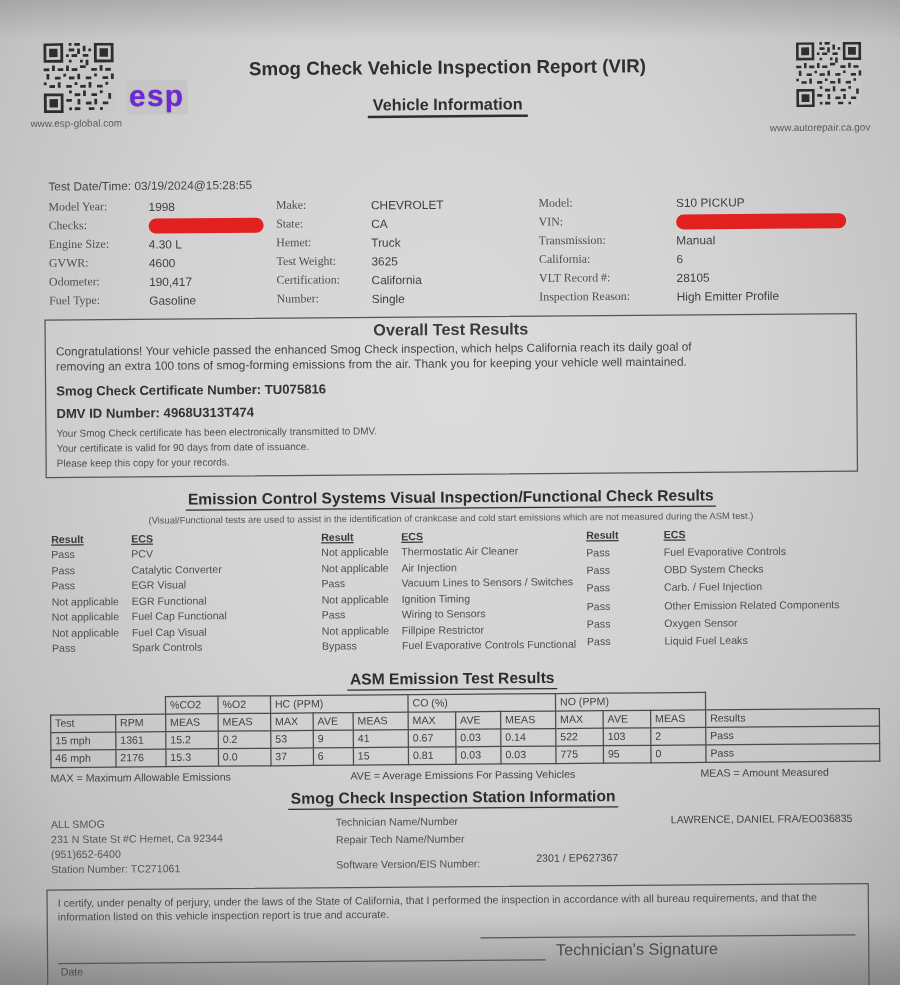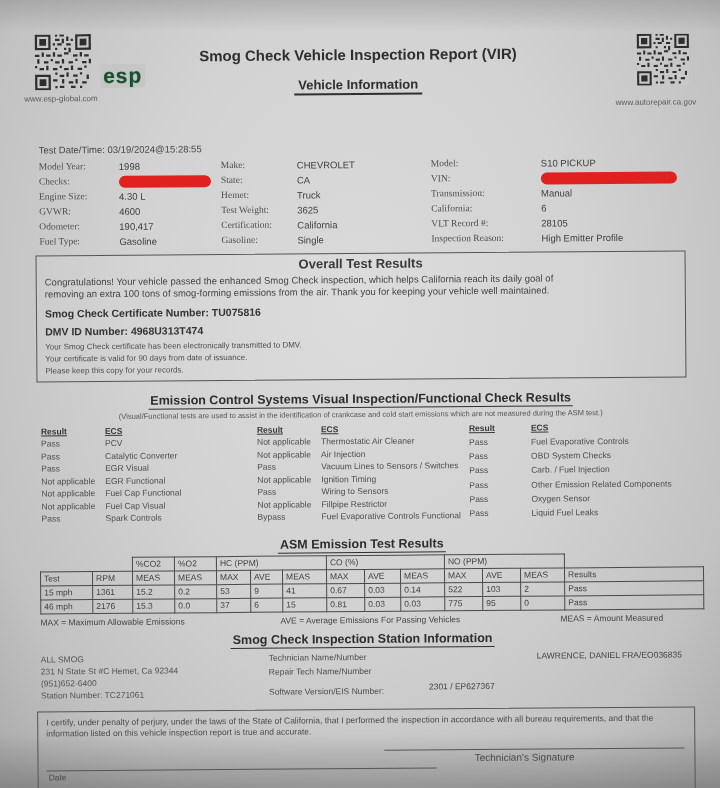--- a/index.html
+++ b/index.html
@@ -11,21 +11,21 @@
       radial-gradient(ellipse at 50% 38%, #dadada 0%, #d2d2d2 45%, #c2c2c2 78%, #a9a9a9 100%);
     color:#4b4b4b;
   }
   .sheet{width:700px;margin:0 auto;transform:rotate(-0.45deg);transform-origin:50% 40%;}
 
   
   .hdr{position:relative;height:108px;padding-top:30px;}
   .qr{width:58px;height:56px;display:block;}
   .qr-left{position:absolute;left:26px;top:32px;}
   .qr-right{position:absolute;right:18px;top:36px;width:54px;height:52px;}
-  .esp{position:absolute;left:92px;top:62px;font-weight:bold;font-size:21px;color:#14532d;
+  .esp{position:absolute;left:92px;top:62px;font-weight:bold;font-size:24px;color:#6d28d9;
        letter-spacing:1px;text-shadow:0 0 1px #777;background:#c6c6c6;padding:0 3px;border-radius:3px;}
   .url-left{position:absolute;left:16px;top:92px;font-size:8px;color:#5a5a5a;}
   .url-right{position:absolute;right:12px;top:100px;font-size:8px;color:#5a5a5a;}
   .title{ text-align:center;font-size:15px;font-weight:bold;color:#2f2f2f;padding-top:16px;}
   .subtitle{text-align:center;margin-top:12px;}
   .subtitle span{font-size:13px;font-weight:bold;color:#2f2f2f;border-bottom:2px solid #2f2f2f;padding:0 4px 1px;}
 
   .dateline{font-size:9.5px;margin:4px 0 4px 30px;color:#474747;}
 
   
@@ -74,21 +74,21 @@
   .st-mid div{margin-bottom:2px;}
   .st-mid .gap{height:4px;}
   .st-right{color:#444;}
   .st-right .tech{padding-left:108px;}
   .st-right .soft{margin-top:18px;}
 
   
   .cbox{border:1.5px solid #555;margin:10px 18px 0 24px;padding:5px 8px 4px;position:relative;height:72px;font-size:8.5px;}
   .cbox .stmt{line-height:11px;color:#4a4a4a;max-width:655px;}
   .sigline{position:absolute;right:10px;top:40px;width:300px;border-top:1px solid #555;}
-  .siglabel{position:absolute;right:120px;top:43px;font-size:10px;color:#4a4a4a;}
+  .siglabel{position:absolute;right:120px;top:43px;font-size:13px;color:#4a4a4a;}
   .dateline2{position:absolute;left:8px;top:58px;width:390px;border-top:1px solid #555;}
   .datelabel{position:absolute;left:10px;top:60px;font-size:8.5px;color:#4a4a4a;}
 </style>
 </head>
 <body>
 
 <svg width="0" height="0" style="position:absolute">
   <defs>
     <symbol id="qr-sym" viewBox="0 0 25 25">
       <rect width="25" height="25" fill="#c8c8c8"></rect>
@@ -167,21 +167,21 @@
       <span class="lab">Odometer:</span>
         <span class="val">190,417</span>
       <span class="lab">Certification:</span>
         <span class="val">California</span>
       <span class="lab">VLT Record #:</span>
         <span class="val">28105</span>
     </div>
     <div class="vrow">
       <span class="lab">Fuel Type:</span>
         <span class="val">Gasoline</span>
-      <span class="lab">Gasoline:</span>
+      <span class="lab">Number:</span>
         <span class="val">Single</span>
       <span class="lab">Inspection Reason:</span>
         <span class="val">High Emitter Profile</span>
     </div>
   </div>
 
   <div class="obox">
     <div class="obox-title">Overall Test Results</div>
     <div class="congrats">Congratulations! Your vehicle passed the enhanced Smog Check inspection, which helps California reach its daily goal of removing an extra 100 tons of smog-forming emissions from the air. Thank you for keeping your vehicle well maintained.</div>
     <div class="certnum">Smog Check Certificate Number: TU075816</div>

